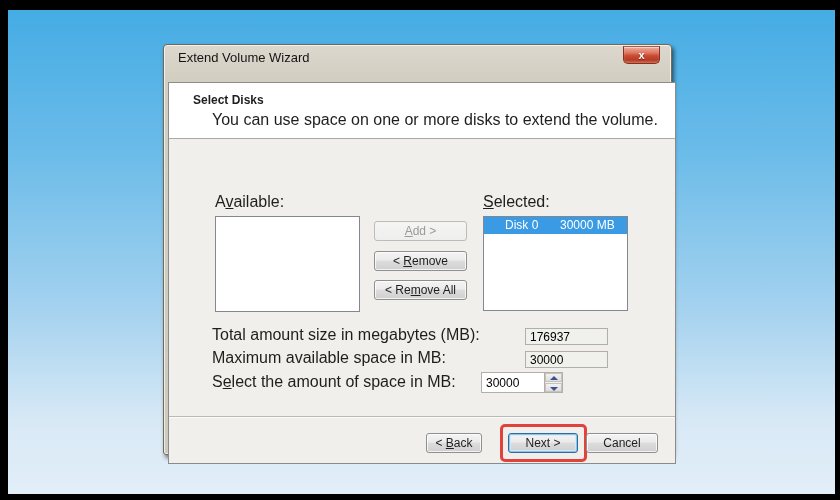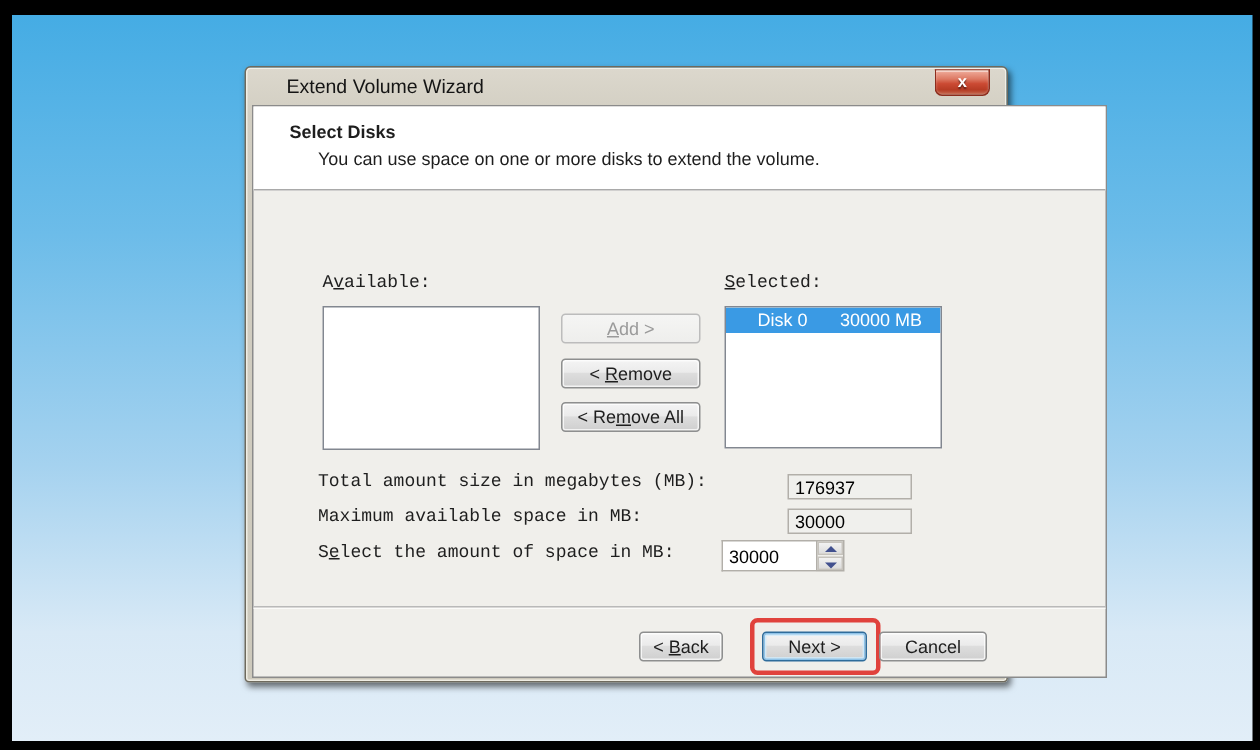--- a/index.html
+++ b/index.html
@@ -18,45 +18,45 @@
   }
   .window {
     position:absolute; left:163px; top:44px; width:509px; height:411px;
     background:linear-gradient(180deg,#dcd8cd 0%, #d2cec2 8%, #cdc9bc 100%);
     border:1px solid #6e6a5d;
     border-radius:4px 4px 3px 3px;
     box-shadow: inset 0 0 0 1px rgba(250,248,240,.75), 2px 3px 4px rgba(0,0,0,.55);
   }
   .titlebar {
     position:absolute; left:0; top:0; right:0; height:25px;
-    line-height:25px; padding-left:14px; font-size:13px; color:#141414;margin-left:13px;
+    line-height:25px; padding-left:14px; font-size:13px; color:#141414;
   }
   .close-btn {
     position:absolute; top:1px; right:11px; width:37px; height:18px;
     border:1px solid #8c2d1e; border-top:1px solid #a8584a;
     border-radius:0 0 5px 5px;
     background:linear-gradient(180deg,#f0ad9c 0%, #dd7a64 35%, #cb4a33 55%, #b73c25 80%, #c2664d 100%);
     box-shadow: inset 0 1px 0 rgba(255,255,255,.45), inset 0 0 2px rgba(255,255,255,.3);
     color:#fff; font-weight:bold; font-size:11px; text-align:center; line-height:16px;
     cursor:pointer;
   }
   .close-btn span { text-shadow:0 1px 1px rgba(0,0,0,.5); }
   .dialog {
-    position:absolute; left:4px; top:25px; width:570px; height:382px;
+    position:absolute; left:4px; top:37px; width:508px; height:382px;
     border:1px solid #8b8b8b;
     background:#f0efeb;
   }
   .dlg-header {
     position:absolute; left:0; top:0; width:100%; height:56px;
     background:#ffffff; border-bottom:1px solid #a9a9a9;
   }
   .hdr-title { position:absolute; left:24px; top:10px; font-weight:bold; font-size:12px; }
-  .hdr-sub   { position:absolute; left:43px; top:28px; font-size:12px; }
+  .hdr-sub   { position:absolute; left:43px; top:28px; font-size:16px; }
 
-  .lbl { position:absolute; font-size:12px;font-family:Liberation Mono, monospace; }
+  .lbl { position:absolute; font-size:16px; }
   .acc { text-decoration:underline; }
 
   .listbox {
     position:absolute; background:#fff; border:1px solid #828790;
     overflow:hidden;
   }
   .list-avail { left:46px; top:133px; width:145px; height:96px; }
   .list-sel   { left:314px; top:133px; width:145px; height:95px; }
   .list-row {
     height:17px; line-height:17px; color:#fff; background:#3a9ae4;

